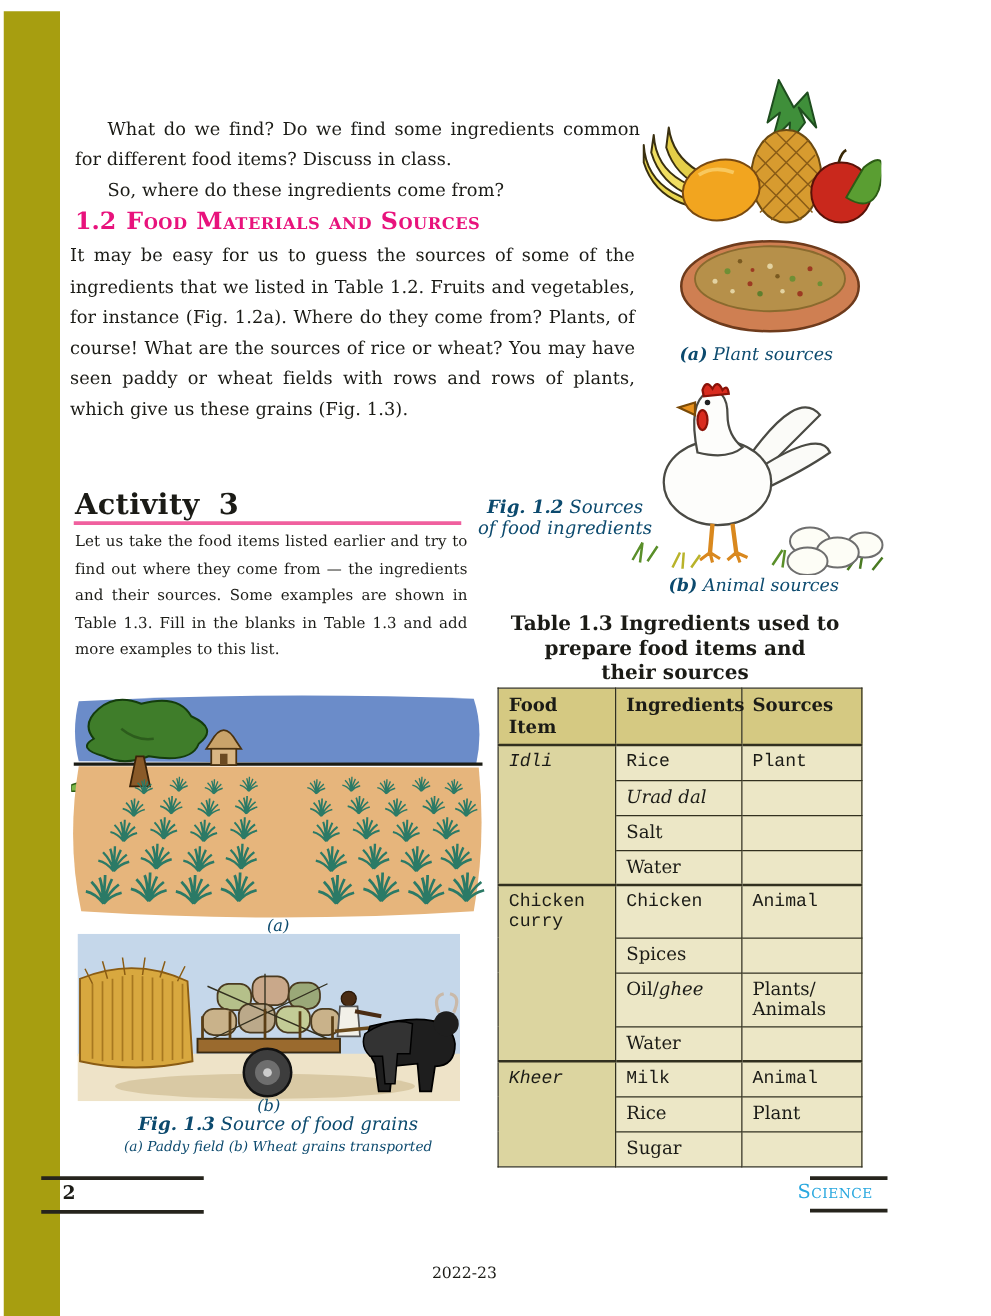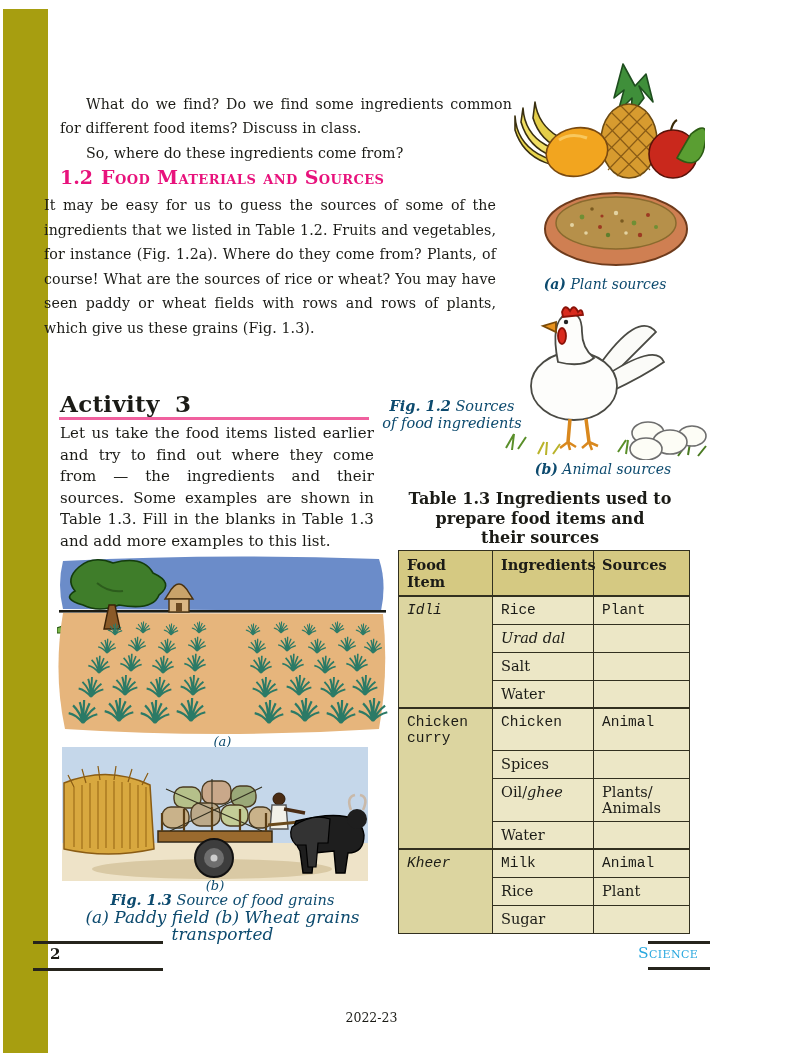--- a/index.html
+++ b/index.html
@@ -15,38 +15,38 @@
 
   
   .para { text-align:justify; font-size:14.2px; line-height:24.3px; letter-spacing:0.1px; }
   .indent { text-indent:26px; }
 
   .sec-heading { left:60px; top:166px; width:480px; color:#E8127C; font-weight:bold; font-size:19px; }
   .sec-heading .sc { font-variant:small-caps; letter-spacing:0.4px; }
   .sec-heading .num { margin-right:8px; }
 
   .intro-block { left:60px; top:92px; width:452px; }
-  .body-block  { left:44px; top:193px; width:452px; }
+  .body-block  { left:56px; top:193px; width:452px; }
   .body-block .para { line-height:24.6px; }
 
   .activity-title { left:60px; top:390px; font-size:23px; font-weight:bold; word-spacing:7px; letter-spacing:0.3px; }
   .activity-rule  { left:59px; top:417px; width:310px; height:2.5px; background:#F0609E; }
   .activity-block { left:60px; top:423px; width:314px; }
-  .activity-block .para { font-size:15px; line-height:21.5px; }
+  .activity-block .para { font-size:12px; line-height:21.5px; }
 
   
   .figcap { font-style:italic; font-size:14px; text-align:center; color:#0c4a6e; line-height:17px; }
   .figcap b { font-weight:bold; }
   .fig12-cap { left:382px; top:397px; width:140px; font-size:14.5px; }
   .cap-a { left:505px; top:276px; width:200px; }
   .cap-b { left:498px; top:461px; width:210px; }
   .sub-a { left:57px;  top:733px; width:331px; font-size:13px; }
   .sub-b { left:62px;  top:877px; width:306px; font-size:13px; }
   .fig13-cap { left:57px; top:891px; width:331px; font-size:14.5px; }
-  .fig13-sub { font-size:17px; }
+  .fig13-sub { font-size:11px; }
 
   
   .tbl-title { left:390px; top:489px; width:300px; text-align:center; font-weight:bold; font-size:16px; line-height:19.5px; }
   table.t13 { left:398px; top:550px; width:291px; border-collapse:collapse; table-layout:fixed; }
   .t13 th, .t13 td { border:1.4px solid #32301f; font-size:14.5px; padding:5px 8px; vertical-align:top; text-align:left; }
   .t13 th { background:#D5C982; font-weight:bold; height:33px; }
   .t13 td { background:#ECE7C6; }
   .t13 td.food { background:#DCD5A0; }
   .t13 tr.gstart td { border-top:2.2px solid #32301f;font-family:Liberation Mono, monospace; }
   .t13 .it { font-style:italic; }

